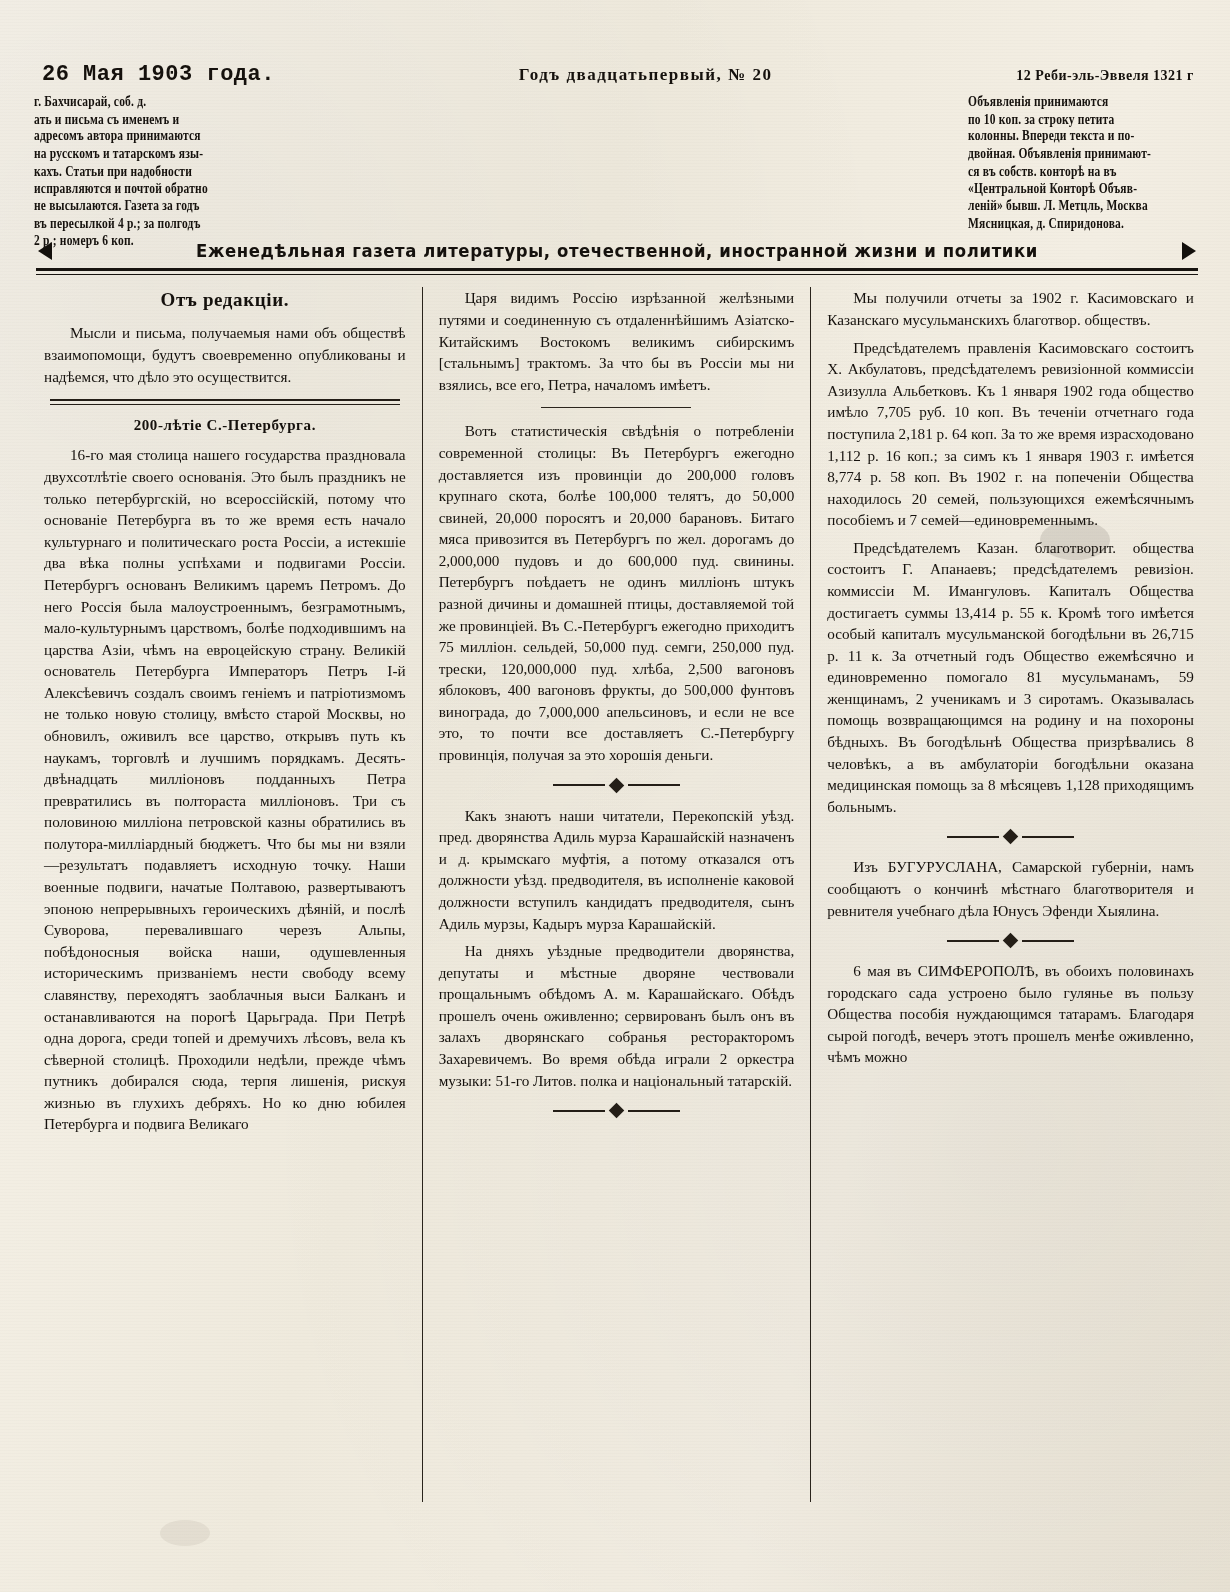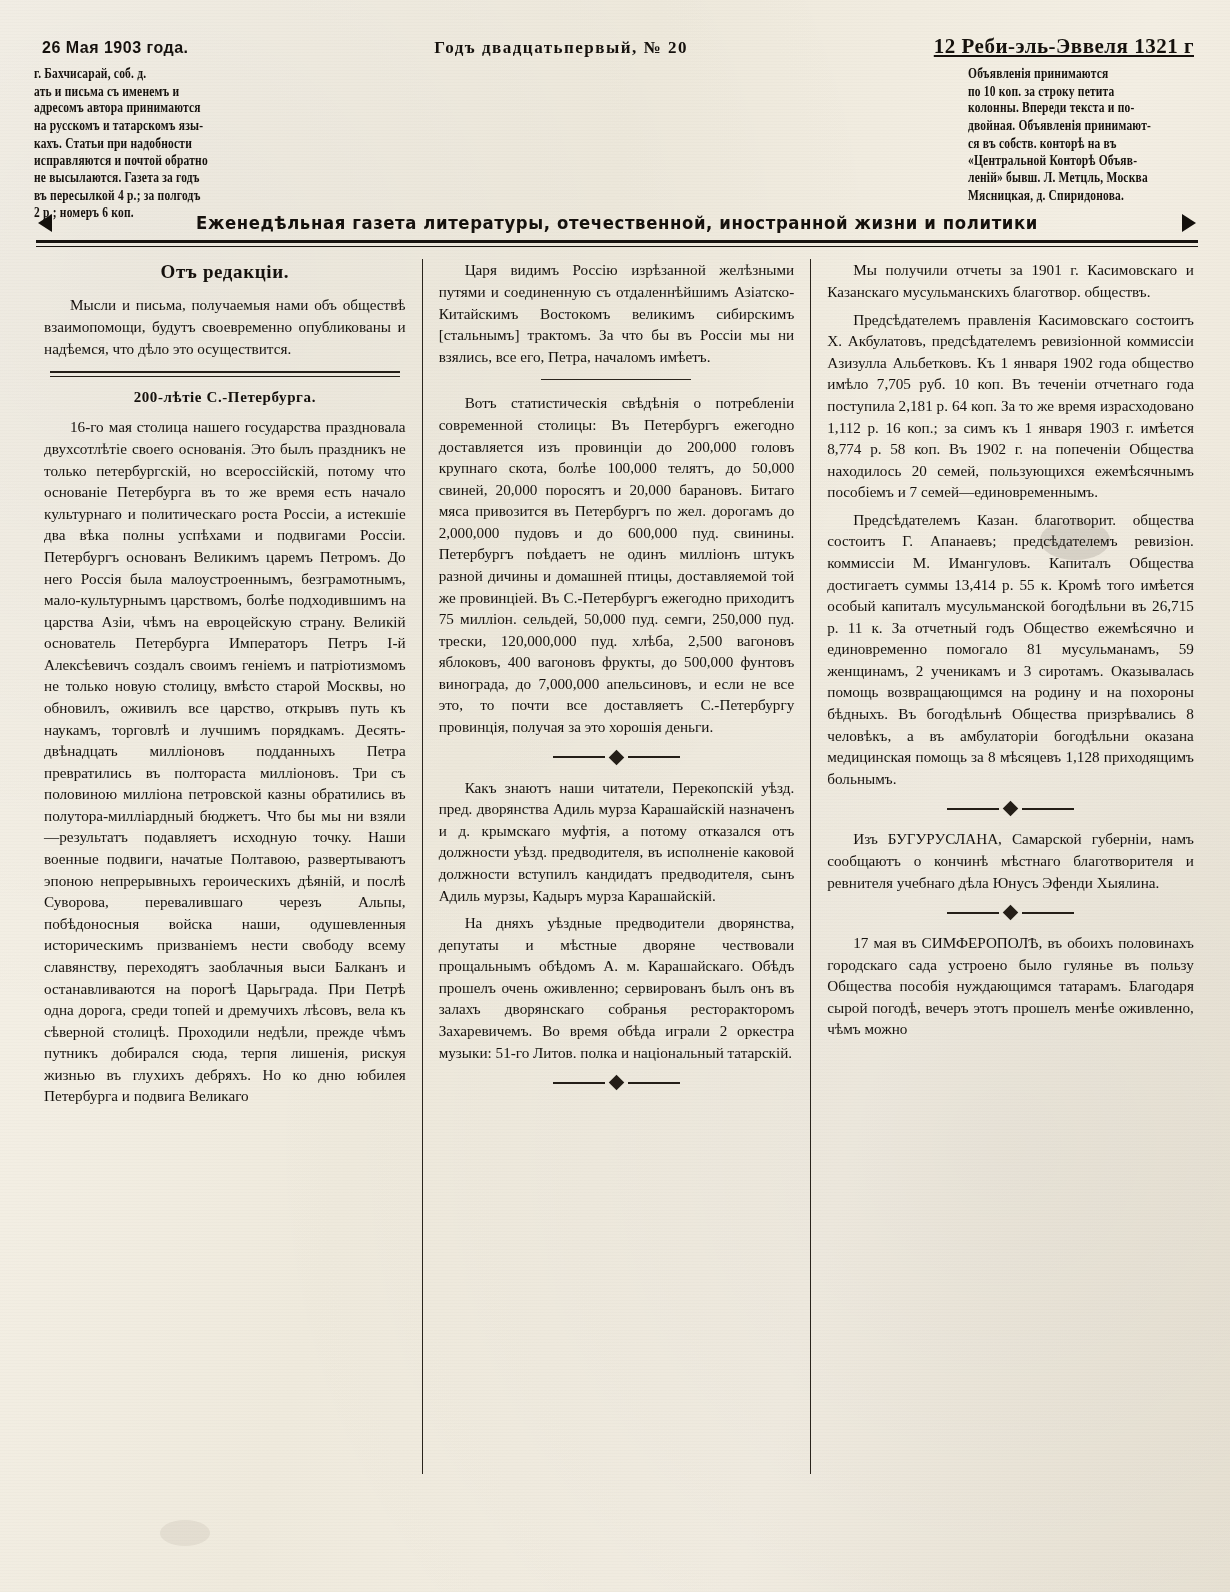--- a/index.html
+++ b/index.html
@@ -40,30 +40,30 @@
   
   .masthead-top {
     display: flex;
     align-items: baseline;
     justify-content: space-between;
     font-weight: bold;
     letter-spacing: .5px;
     padding: 0 6px 4px 8px;
   }
   .mt-date {
-    font-size: 16px;
-    font-family: Liberation Sans, sans-serif;
+    font-size: 22px;
+    font-family: Liberation Mono, monospace;
+    margin-top: 28px;
   }
   .mt-year {
     font-size: 17px;
     letter-spacing: 1.5px;
   }
   .mt-hijri {
-    font-size: 21px;
-    text-decoration: underline;
+    font-size: 14px;
   }
 
   .masthead-main {
     display: flex;
     align-items: flex-start;
     justify-content: space-between;
     margin-top: 2px;
     gap: 24px;
   }
   .side-note {
@@ -272,34 +272,34 @@
       <p>Какъ знаютъ наши читатели, Перекопскій уѣзд. пред. дворянства Адиль мурза Карашайскій назначенъ и д. крымскаго муфтія, а потому отказался отъ должности уѣзд. предводителя, въ исполненіе каковой должности вступилъ кандидатъ предводителя, сынъ Адиль мурзы, Кадыръ мурза Карашайскій.</p>
       <p>На дняхъ уѣздные предводители дворянства, депутаты и мѣстные дворяне чествовали прощальнымъ обѣдомъ А. м. Карашайскаго. Обѣдъ прошелъ очень оживленно; сервированъ былъ онъ въ залахъ дворянскаго собранья ресторакторомъ Захаревичемъ. Во время обѣда играли 2 оркестра музыки: 51-го Литов. полка и національный татарскій.</p>
       <div class="diamond-sep">
         <span class="line"></span>
         <span class="dia"></span>
         <span class="line"></span>
       </div>
     </div>
 
     <div class="col c3">
-      <p>Мы получили отчеты за 1901 г. Касимовскаго и Казанскаго мусульманскихъ благотвор. обществъ.</p>
+      <p>Мы получили отчеты за 1902 г. Касимовскаго и Казанскаго мусульманскихъ благотвор. обществъ.</p>
       <p>Предсѣдателемъ правленія Касимовскаго состоитъ Х. Акбулатовъ, предсѣдателемъ ревизіонной коммиссіи Азизулла Альбетковъ. Къ 1 января 1902 года общество имѣло 7,705 руб. 10 коп. Въ теченіи отчетнаго года поступила 2,181 р. 64 коп. За то же время израсходовано 1,112 р. 16 коп.; за симъ къ 1 января 1903 г. имѣется 8,774 р. 58 коп. Въ 1902 г. на попеченіи Общества находилось 20 семей, пользующихся ежемѣсячнымъ пособіемъ и 7 семей—единовременнымъ.</p>
       <p>Предсѣдателемъ Казан. благотворит. общества состоитъ Г. Апанаевъ; предсѣдателемъ ревизіон. коммиссіи М. Имангуловъ. Капиталъ Общества достигаетъ суммы 13,414 р. 55 к. Кромѣ того имѣется особый капиталъ мусульманской богодѣльни въ 26,715 р. 11 к. За отчетный годъ Общество ежемѣсячно и единовременно помогало 81 мусульманамъ, 59 женщинамъ, 2 ученикамъ и 3 сиротамъ. Оказывалась помощь возвращающимся на родину и на похороны бѣдныхъ. Въ богодѣльнѣ Общества призрѣвались 8 человѣкъ, а въ амбулаторіи богодѣльни оказана медицинская помощь за 8 мѣсяцевъ 1,128 приходящимъ больнымъ.</p>
       <div class="diamond-sep">
         <span class="line"></span>
         <span class="dia"></span>
         <span class="line"></span>
       </div>
       <p>Изъ БУГУРУСЛАНА, Самарской губерніи, намъ сообщаютъ о кончинѣ мѣстнаго благотворителя и ревнителя учебнаго дѣла Юнусъ Эфенди Хыялина.</p>
       <div class="diamond-sep">
         <span class="line"></span>
         <span class="dia"></span>
         <span class="line"></span>
       </div>
-      <p>17 мая въ СИМФЕРОПОЛѢ, въ обоихъ половинахъ городскаго сада устроено было гулянье въ пользу Общества пособія нуждающимся татарамъ. Благодаря сырой погодѣ, вечеръ этотъ прошелъ менѣе оживленно, чѣмъ можно</p>
+      <p>6 мая въ СИМФЕРОПОЛѢ, въ обоихъ половинахъ городскаго сада устроено было гулянье въ пользу Общества пособія нуждающимся татарамъ. Благодаря сырой погодѣ, вечеръ этотъ прошелъ менѣе оживленно, чѣмъ можно</p>
     </div>
 
   </div>
 
   <div class="blot" style="left:1040px; top:520px; width:70px; height:40px;"></div>
   <div class="blot" style="left:160px; top:1520px; width:50px; height:26px; opacity:.5;"></div>
 </div>
 
 </body></html>

